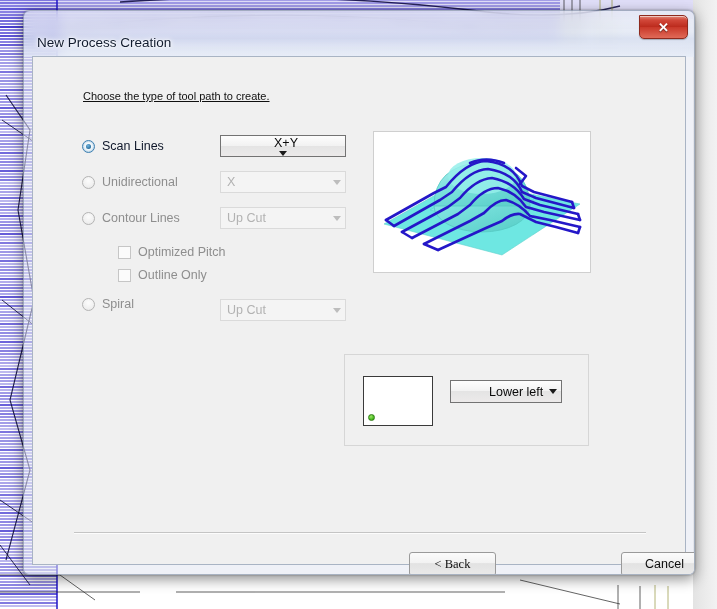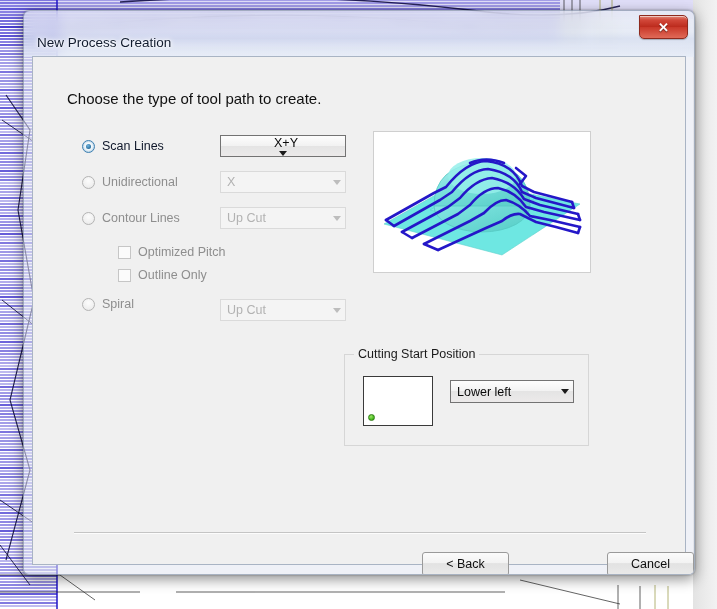--- a/index.html
+++ b/index.html
@@ -90,23 +90,24 @@
     position: absolute;
     left: 8px; top: 45px;
     width: 654px; height: 509px;
     background: #f0f0f0;
     border: 1px solid #a9b4c4;
     box-sizing: border-box;
   }
 
   .prompt {
     position: absolute;
-    left: 34px; top: 33px;
-    font-size: 15px;
+    left: 50px; top: 33px;
+    font-size: 11px;
     color: #101010;
+    text-decoration: underline;
   }
   .radio-wrap {
     position: absolute;
     display: flex;
     align-items: center;
     gap: 7px;
     cursor: pointer;
   }
   .radio {
     width: 13px; height: 13px;
@@ -626,30 +627,29 @@
           <path d="M204 82 L206 88"></path>
           <path d="M206 95 L204 101"></path>
 
           <path d="M96 31 Q112 24 130 31"></path>
           <path d="M142 36 L152 44 L146 52"></path>
         </g>
       </svg>
     </div>
 
     <div id="groupbox"></div>
-    <div id="group-title">Cutting Start Position</div>
 
     <div id="pos-preview">
       <div id="pos-dot"></div>
     </div>
 
-    <div class="combo enabled" style="left:417px; top:323px; width:124px; height:23px;">
+    <div class="combo enabled" style="left:417px; top:323px; width:112px; height:23px;padding-left:32px;">
       <span class="txt">Lower left</span>
       <span class="arrow"></span>
     </div>
 
     <div id="sep"></div>
 
-    <div class="btn" style="left:389px; top:495px;">&lt; Back</div>
-    <div class="btn" style="left:574px; top:495px;">Cancel</div>
+    <div class="btn" style="left:376px; top:495px;font-family:Liberation Serif, serif;">&lt; Back</div>
+    <div class="btn" style="left:588px; top:495px;">Cancel</div>
 
   </div>
 </div>
 
 </body></html>

